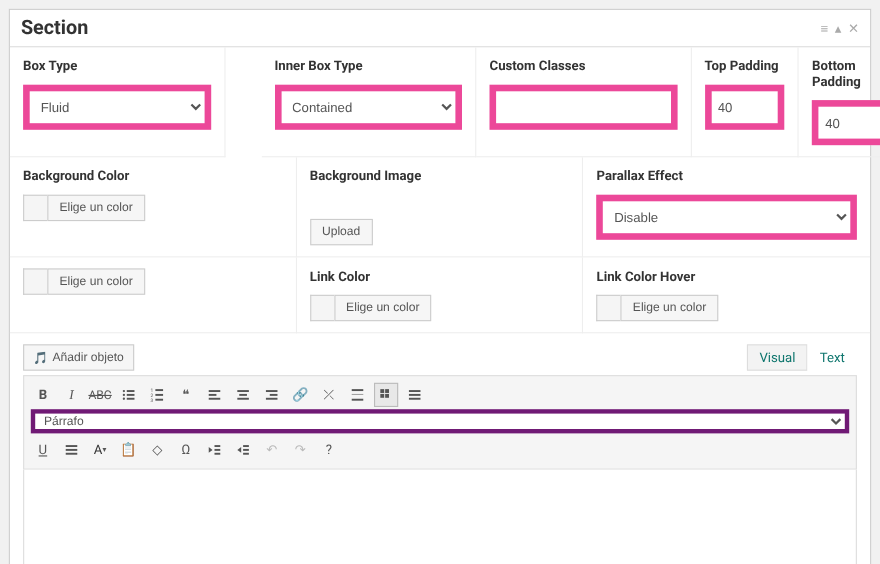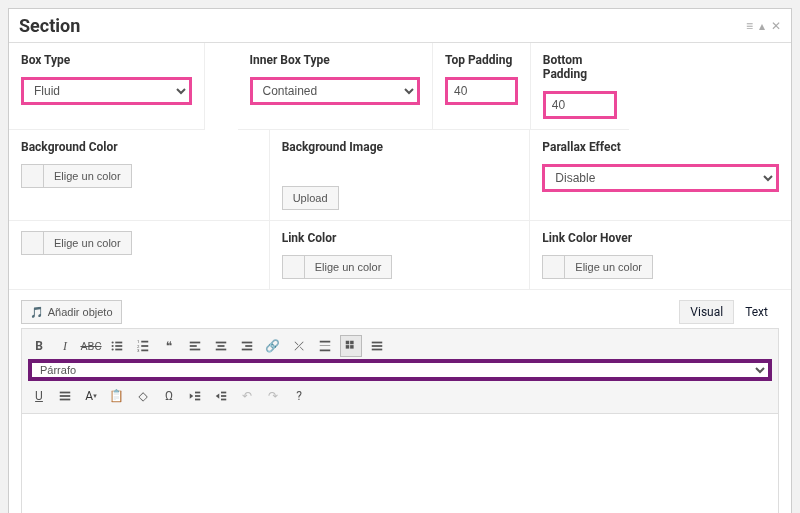--- a/index.html
+++ b/index.html
@@ -12,31 +12,31 @@
   .row { display: flex; }
   .cell { padding: 10px 12px; border-right: 1px solid #eee; border-bottom: 1px solid #eee; }
   .cell:last-child { border-right: none; }
   .cell-label { font-weight: bold; font-size: 12px; margin-bottom: 10px; display: block; color: #333; }
   .row1 .cell.c1 { flex: 0 0 25%; }
   .row1 .cell.c2 { flex: 0 0 25%; margin-left: 33px; }
   .row1 .cell.c3 { flex: 0 0 25%; }
   .row1 .cell.c4 { flex: 0 0 12.5%; }
   .row1 .cell.c5 { flex: 0 0 12.5%; }
   .row2 .cell, .row3 .cell { flex: 0 0 33.333%; }
-  select, input[type="text"] { width: 100%; height: 28px; border: 3px solid #ec4899; padding: 2px 6px; font-size: 12px; background: #fff; color: #555; }
+  select, input[type="text"] { width: 100%; height: 41px; border: 6px solid #ec4899; padding: 2px 6px; font-size: 12px; background: #fff; color: #555; }
   select { background: #fff; }
   .color-btn-group { display: flex; }
   .color-swatch { width: 22px; height: 24px; border: 1px solid #ccc; background: #f5f5f5; border-right: none; }
   .color-btn { height: 24px; padding: 0 10px; font-size: 11px; color: #555; border: 1px solid #ccc; background: #f6f6f6; cursor: pointer; }
   .upload-btn { height: 24px; padding: 0 10px; font-size: 11px; color: #555; border: 1px solid #ccc; background: #f6f6f6; cursor: pointer; margin-top: 22px; }
   .editor-area { padding: 10px 12px; }
   .editor-top { display: flex; justify-content: space-between; align-items: flex-start; margin-bottom: 4px; }
   .add-media { display: inline-flex; align-items: center; gap: 4px; height: 24px; padding: 0 8px; font-size: 11px; border: 1px solid #ccc; background: #f6f6f6; cursor: pointer; color: #555; }
   .tabs { display: flex; }
-  .tab { padding: 4px 10px; font-size: 12px; border: 1px solid #ddd; background: #f3f3f3; color: #0f172a; cursor: pointer; }
+  .tab { padding: 4px 10px; font-size: 12px; border: 1px solid #ddd; background: #f3f3f3; color: #0f766e; cursor: pointer; }
   .tab.inactive { background: #fff; border-color: transparent; }
   .toolbar { border: 1px solid #ddd; background: #f5f5f5; padding: 4px 6px; }
   .toolbar-row { display: flex; align-items: center; gap: 4px; flex-wrap: wrap; margin: 2px 0; }
   .tb-btn { width: 22px; height: 22px; display: flex; align-items: center; justify-content: center; cursor: pointer; color: #555; font-size: 12px; }
   .tb-btn.boxed { border: 1px solid #bbb; background: #e8e8e8; }
   .tb-select { height: 22px; font-size: 11px; border: 4px solid #701a75; padding: 0 4px; min-width: 60px; background: #fff; }
   .editor-canvas { width: 100%; height: 170px; border: 1px solid #ddd; border-top: none; background: #fff; }
   svg { width: 14px; height: 14px; fill: currentColor; }
   .b { font-weight: bold; }
   .i { font-style: italic; font-family: Georgia, serif; }
@@ -56,20 +56,24 @@
 
   <div class="row row1">
     <div class="cell c1">
       <span class="cell-label">Box Type</span>
       <select><option>Fluid</option></select>
     </div>
     <div class="cell c2">
       <span class="cell-label">Inner Box Type</span>
       <select><option>Contained</option></select>
     </div>
+    <div class="cell c3">
+      <span class="cell-label">Custom Classes</span>
+      <input type="text" value="" style="">
+    </div>
     <div class="cell c4">
       <span class="cell-label">Top Padding</span>
       <input type="text" value="40" style="">
     </div>
     <div class="cell c5">
       <span class="cell-label">Bottom Padding</span>
       <input type="text" value="40" style="">
     </div>
   </div>
 

